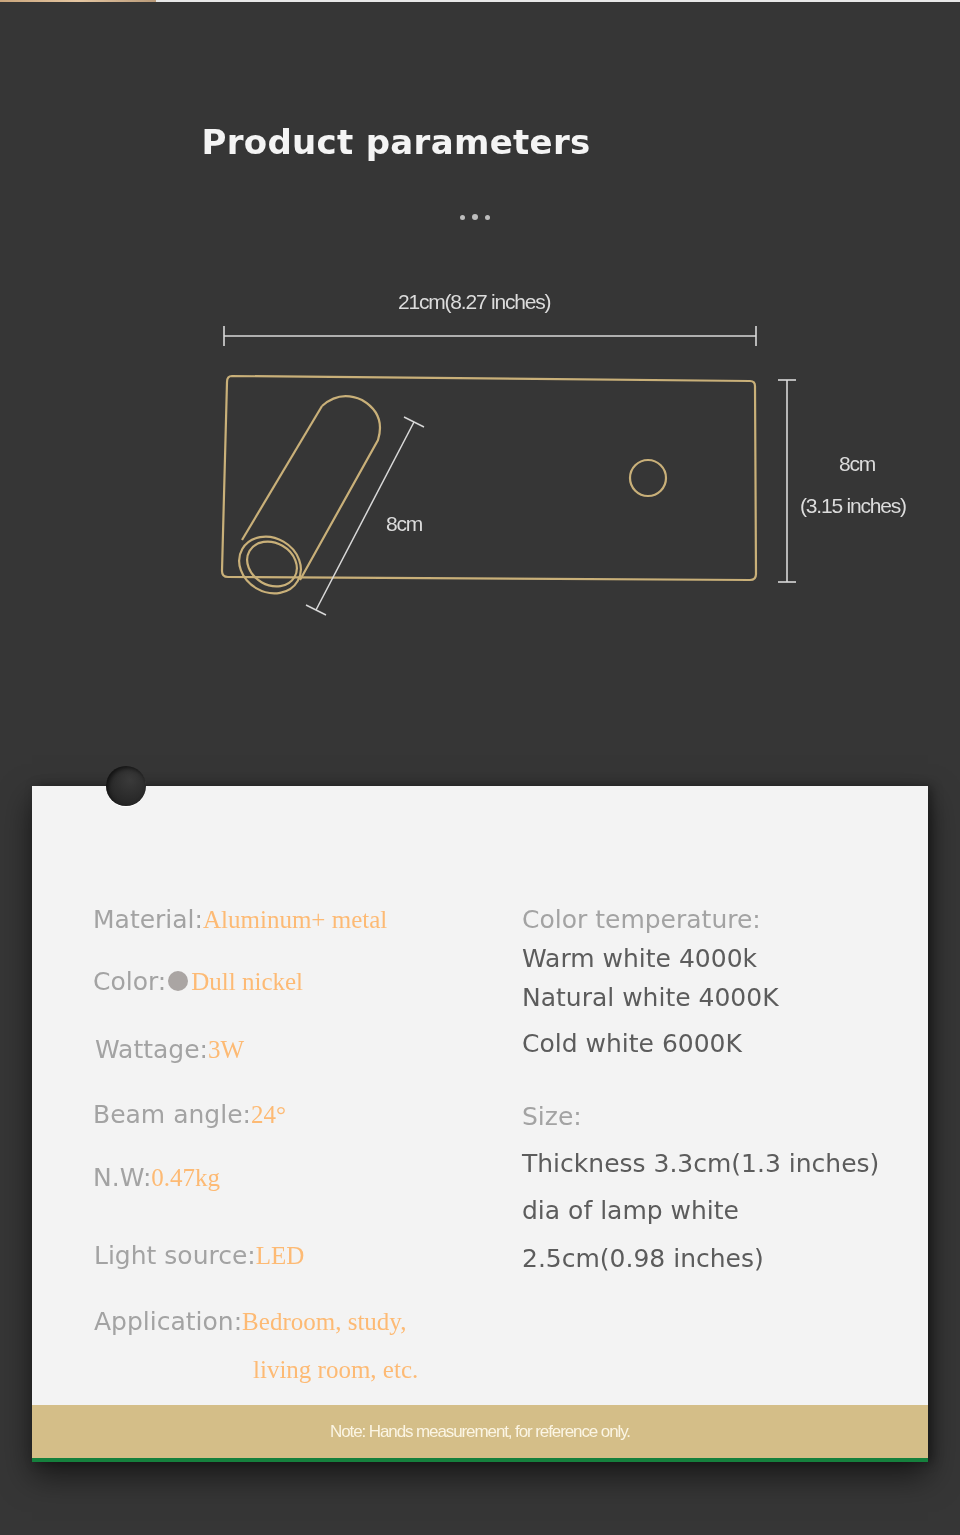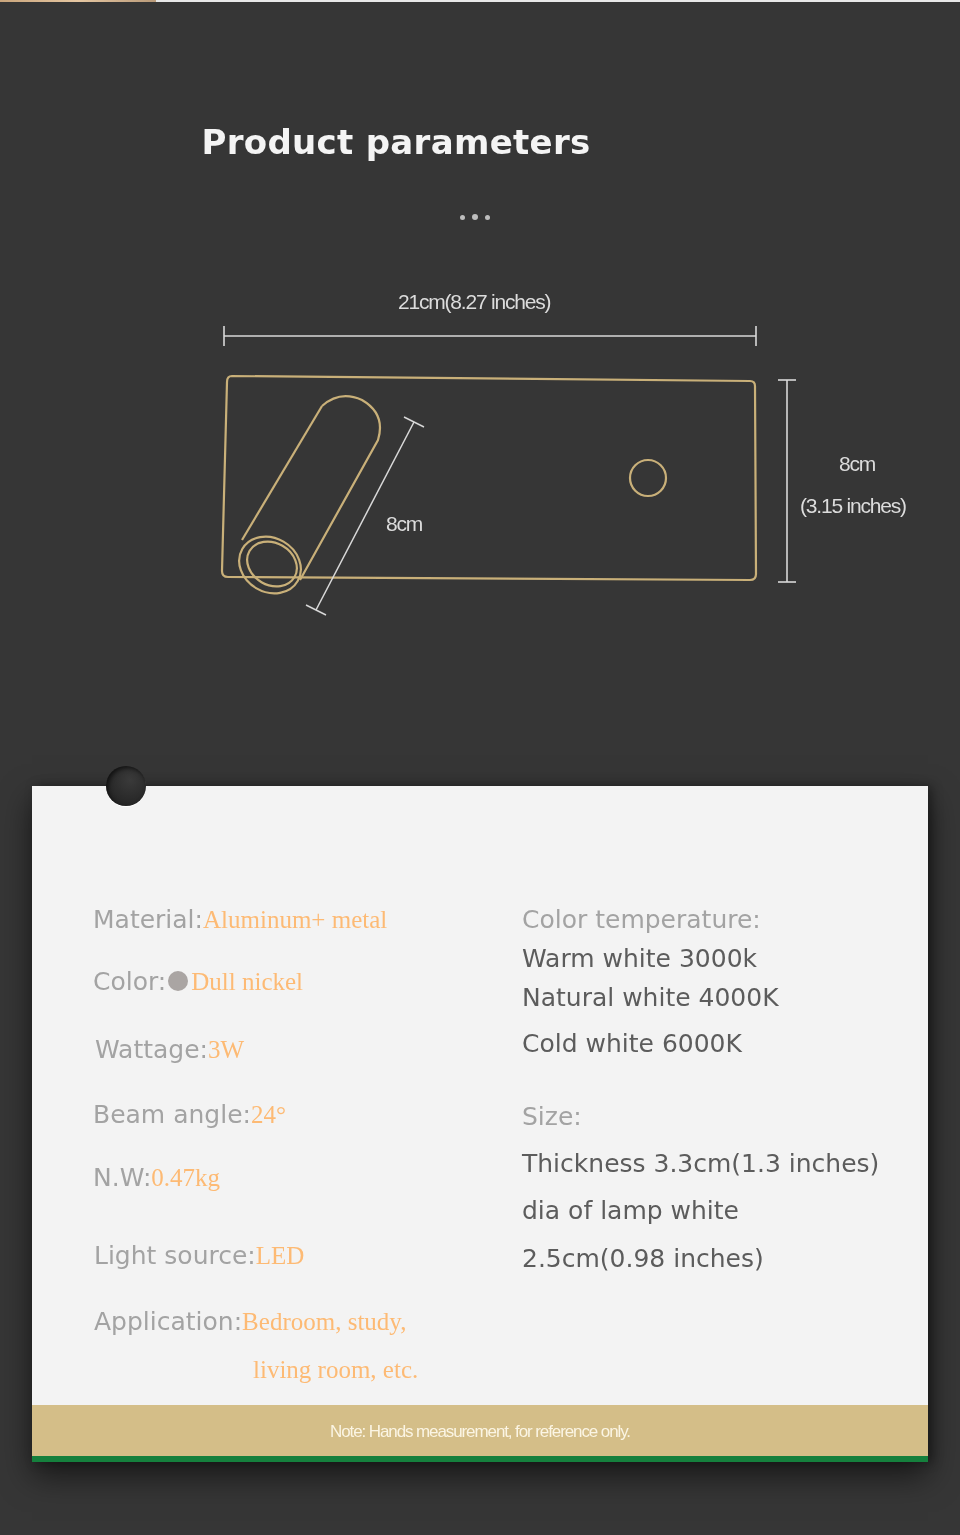--- a/index.html
+++ b/index.html
@@ -14,21 +14,21 @@
   .diagram { position: absolute; left: 0; top: 280px; }
   .dim-text { position: absolute; color: #dcdcdc; font-family: "Liberation Sans", sans-serif; font-size: 21px; letter-spacing: -1.2px; white-space: nowrap; }
   .card { position: absolute; left: 32px; top: 786px; width: 896px; height: 676px; background: #f3f3f3; box-shadow: 0 14px 30px rgba(0,0,0,0.55), 4px 0 10px rgba(0,0,0,0.35); }
   .hole { position: absolute; left: 106px; top: 766px; width: 40px; height: 40px; border-radius: 50%; background: radial-gradient(circle at 60% 35%, #3a3a3a, #262626 70%); box-shadow: inset 2px 2px 4px rgba(0,0,0,0.6), 0 1px 0 #fff; }
   .spec { position: absolute; font-size: 25px; white-space: nowrap; color: #5a5a5a; }
   .spec .k { color: #a3a3a3; }
   .spec .v { color: #fdba74; font-family: Liberation Serif, serif; }
   .swatch { display: inline-block; width: 20px; height: 20px; border-radius: 50%; background: #aaa5a3; vertical-align: -1px; margin: 0 3px 0 2px; }
   .rline { position: absolute; left: 522px; font-size: 25px; color: #5c5c5c; white-space: nowrap; }
   .rline.k { color: #a3a3a3; }
-  .note-bar { position: absolute; left: 32px; top: 1405px; width: 896px; height: 57px; background: #d4be88; border-bottom: 6px solid #15803d; }
+  .note-bar { position: absolute; left: 32px; top: 1405px; width: 896px; height: 57px; background: #d4be88; border-bottom: 4px solid #15803d; }
   .note { position: absolute; left: 0; width: 896px; top: 17px; text-align: center; color: #fbf5e4; font-family: "Liberation Sans", sans-serif; font-size: 17px; letter-spacing: -1.1px; }
 </style>
 </head>
 <body>
 
 <div class="top-strip"></div>
 <div class="top-strip-accent"></div>
 
 <h1 class="title">Product parameters</h1>
 <div class="dots">
@@ -97,21 +97,21 @@
   <span class="k">Light source:</span><span class="v">LED</span>
 </div>
 <div class="spec" style="left:94px; top:1307px;">
   <span class="k">Application:</span><span class="v">Bedroom, study,</span>
 </div>
 <div class="spec" style="left:253px; top:1355px;">
   <span class="v">living room, etc.</span>
 </div>
 
 <div class="rline k" style="top:905px;">Color temperature:</div>
-<div class="rline" style="top:944px;">Warm white 3000k</div>
+<div class="rline" style="top:944px;">Warm white 4000k</div>
 <div class="rline" style="top:983px;">Natural white 4000K</div>
 <div class="rline" style="top:1022px;margin-top:7px;">Cold white 6000K</div>
 
 <div class="rline k" style="top:1102px;">Size:</div>
 <div class="rline" style="top:1149px;">Thickness 3.3cm(1.3 inches)</div>
 <div class="rline" style="top:1196px;">dia of lamp white</div>
 <div class="rline" style="top:1244px;">2.5cm(0.98 inches)</div>
 
 <div class="note-bar">
   <div class="note">Note: Hands measurement, for reference only.</div>

